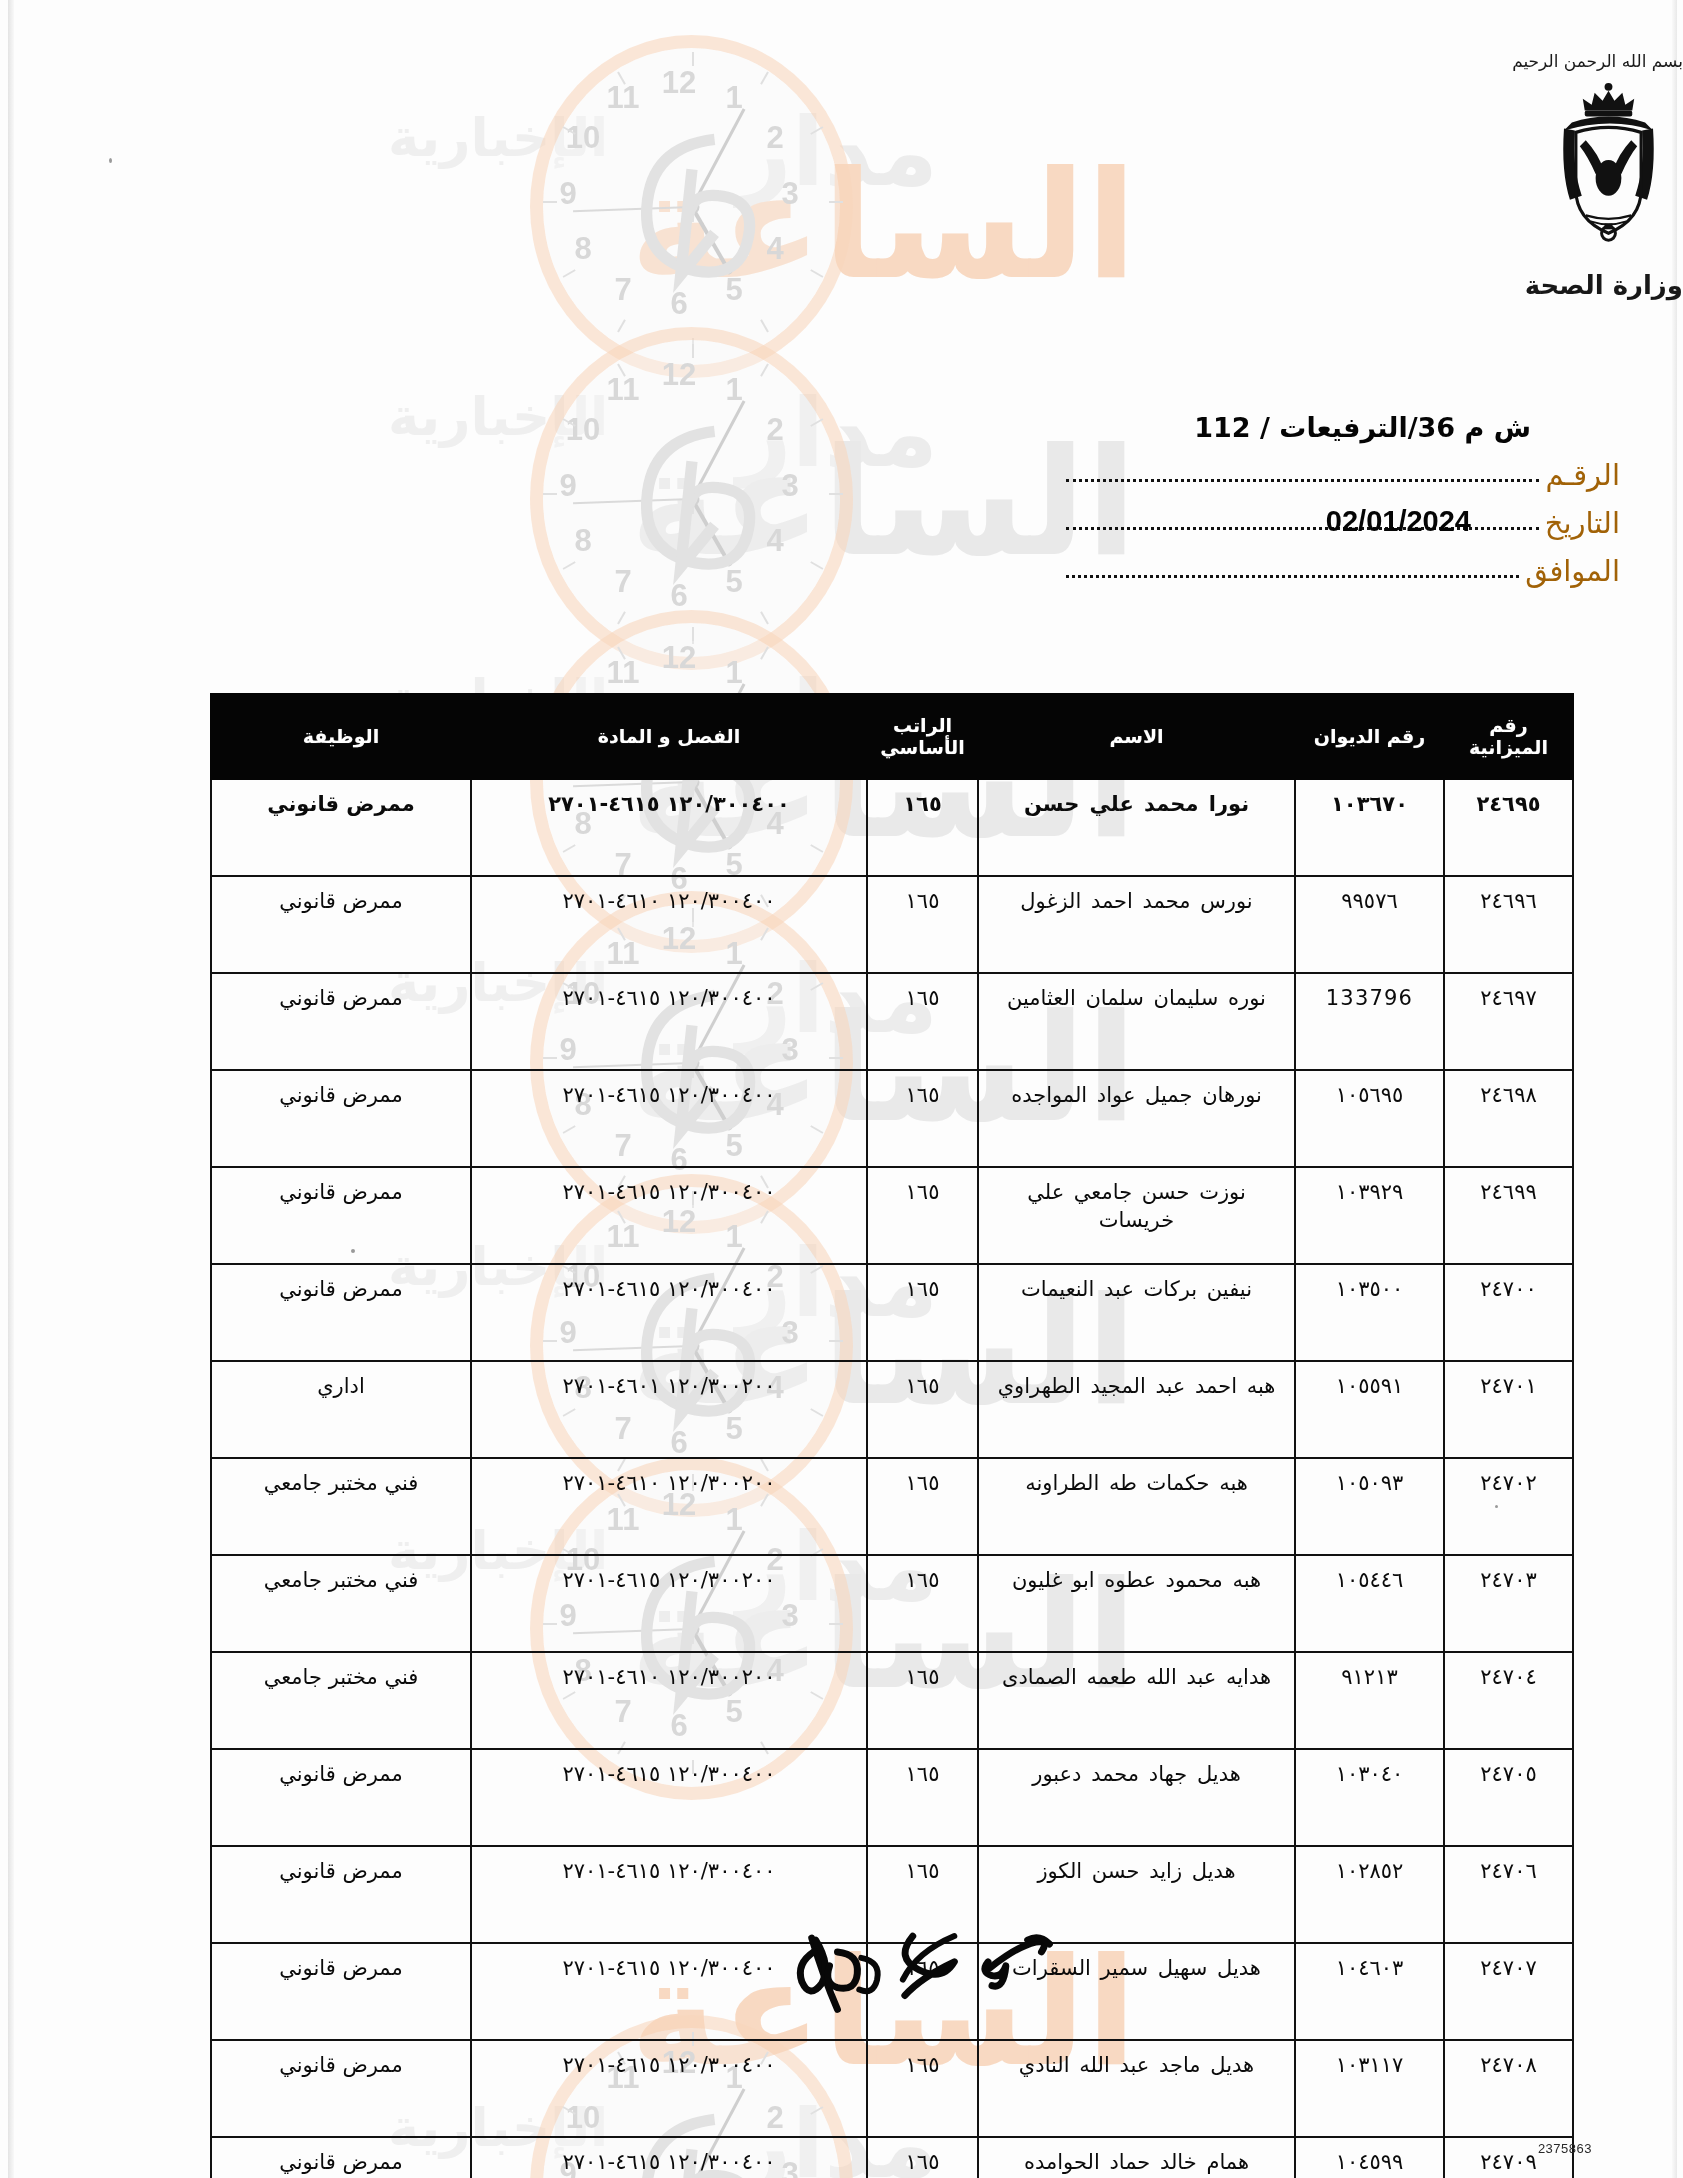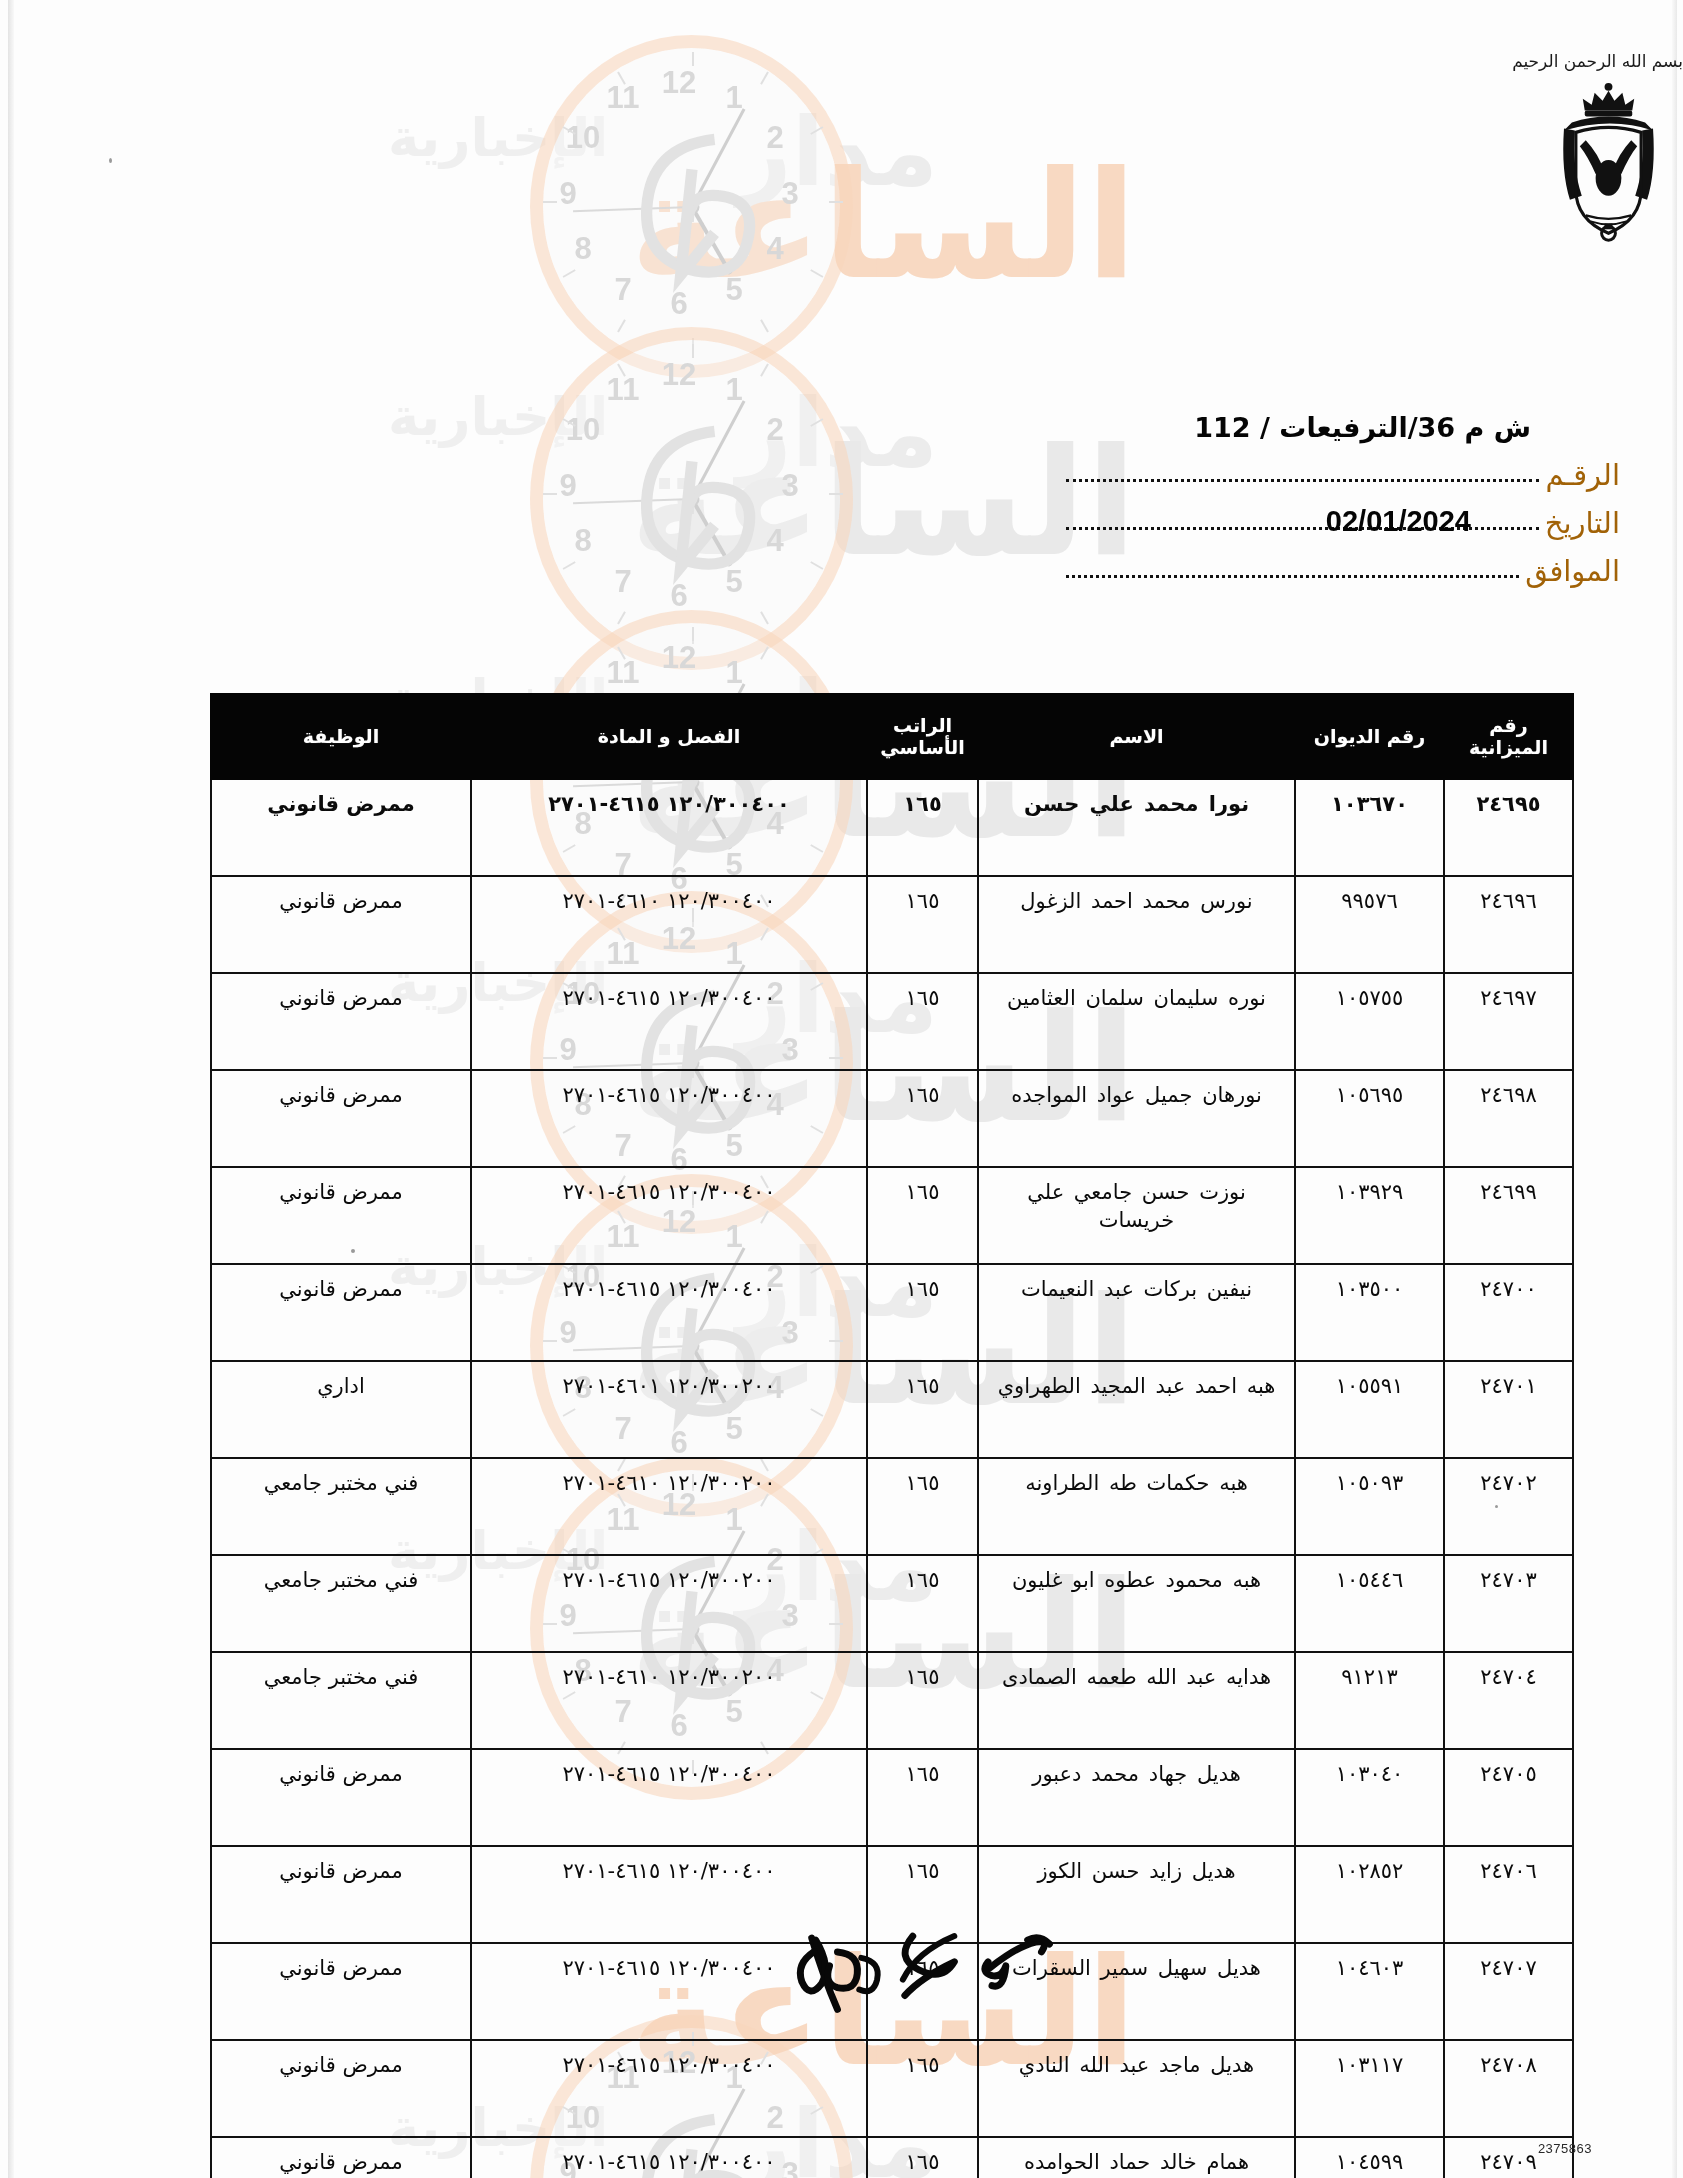--- a/index.html
+++ b/index.html
@@ -455,20 +455,21 @@
         <ellipse cx="75" cy="104" rx="13" ry="18"></ellipse>
 
         <path d="M52 142 q23 7 46 0" fill="none" stroke="#111" stroke-width="2.4"></path>
         <path d="M57 148 q18 6 36 0" fill="none" stroke="#111" stroke-width="1.8"></path>
 
         <circle cx="75" cy="160" r="7" fill="none" stroke="#111" stroke-width="3"></circle>
         <path d="M71 150 h8 v6 h-8z"></path>
       </g>
     </svg>
 
+    <div class="ministry">وزارة الصحة</div>
   </div>
 
   <div id="meta-block">
 
     <div class="meta-value" id="value-number">ش م 36/الترفيعات / 112</div>
 
     <div class="meta-line">
       <span class="meta-label">الرقـم</span>
       <span class="meta-dots"></span>
     </div>
@@ -517,21 +518,21 @@
         <tr>
           <td class="c-budget">٢٤٦٩٦</td>
           <td class="c-bureau">٩٩٥٧٦</td>
           <td class="c-name">نورس محمد احمد الزغول</td>
           <td class="c-salary">١٦٥</td>
           <td class="c-article">١٢٠/٣٠٠٤٠٠  ٤٦١٠-٢٧٠١</td>
           <td class="c-job">ممرض قانوني</td>
         </tr>
         <tr>
           <td class="c-budget">٢٤٦٩٧</td>
-          <td class="c-bureau">١٠٥٧٥٥</td>
+          <td class="c-bureau">133796</td>
           <td class="c-name">نوره سليمان سلمان العثامين</td>
           <td class="c-salary">١٦٥</td>
           <td class="c-article">١٢٠/٣٠٠٤٠٠  ٤٦١٥-٢٧٠١</td>
           <td class="c-job">ممرض قانوني</td>
         </tr>
         <tr>
           <td class="c-budget">٢٤٦٩٨</td>
           <td class="c-bureau">١٠٥٦٩٥</td>
           <td class="c-name">نورهان جميل عواد المواجده</td>
           <td class="c-salary">١٦٥</td>

